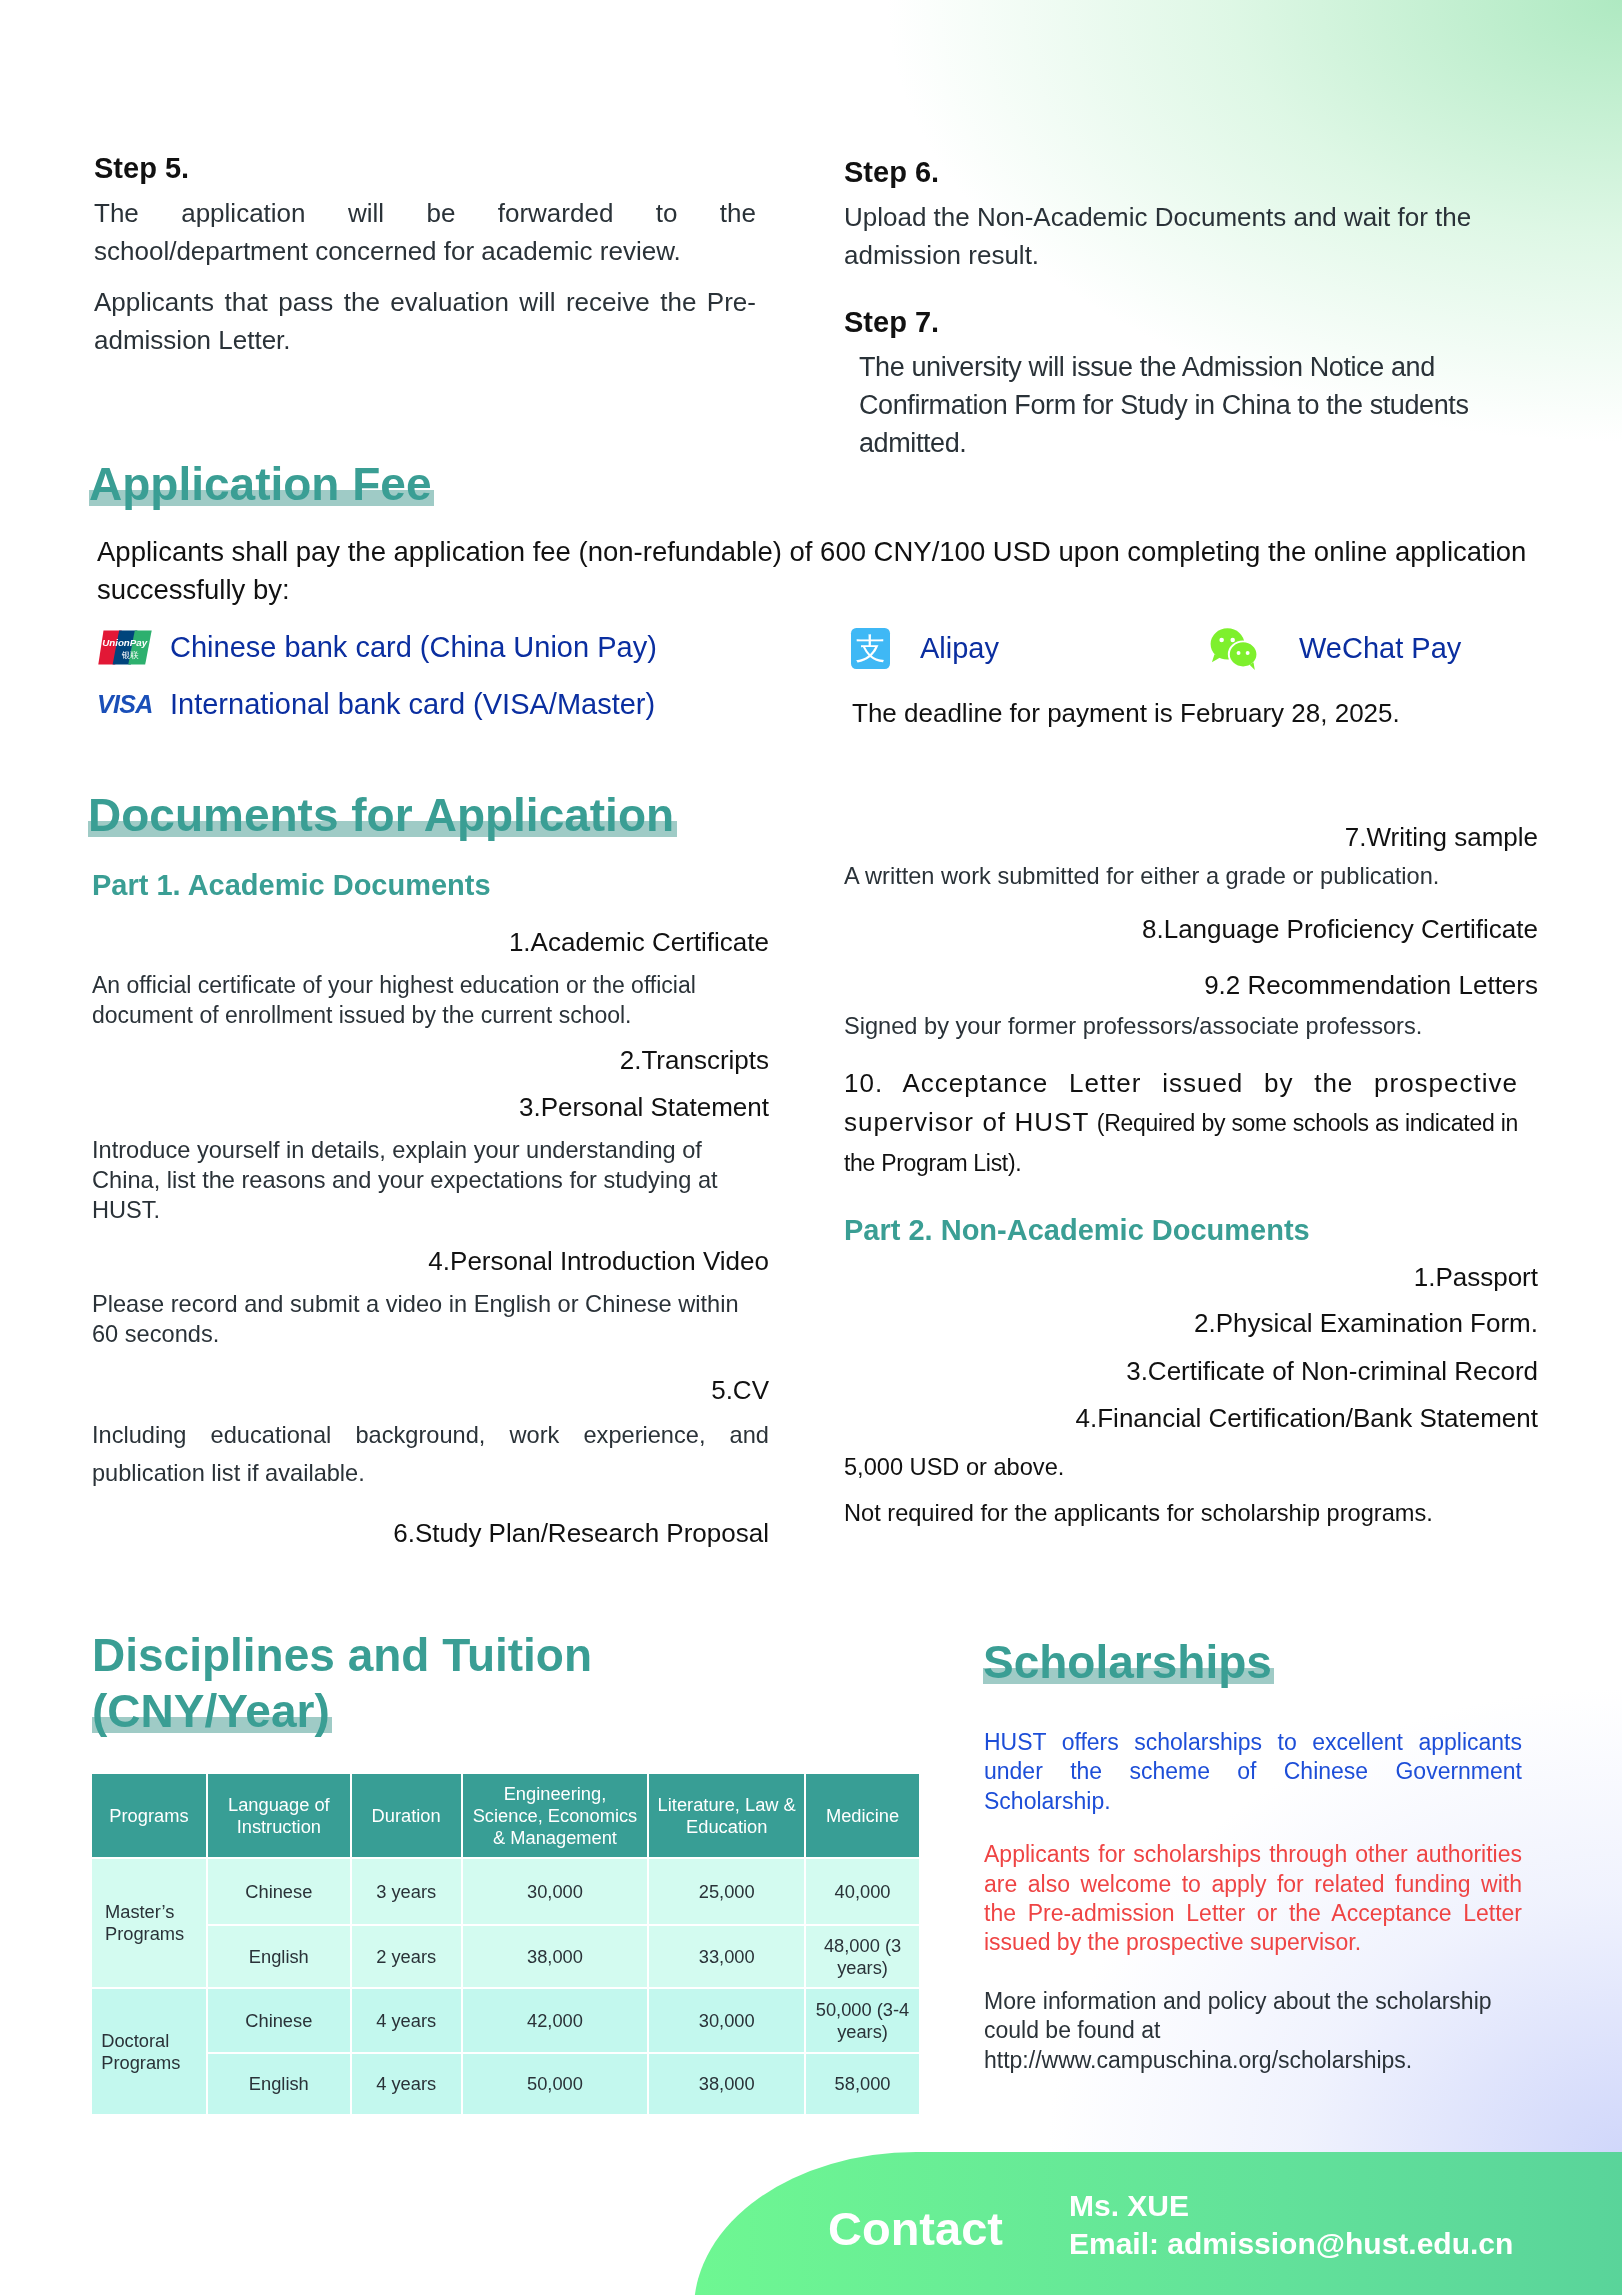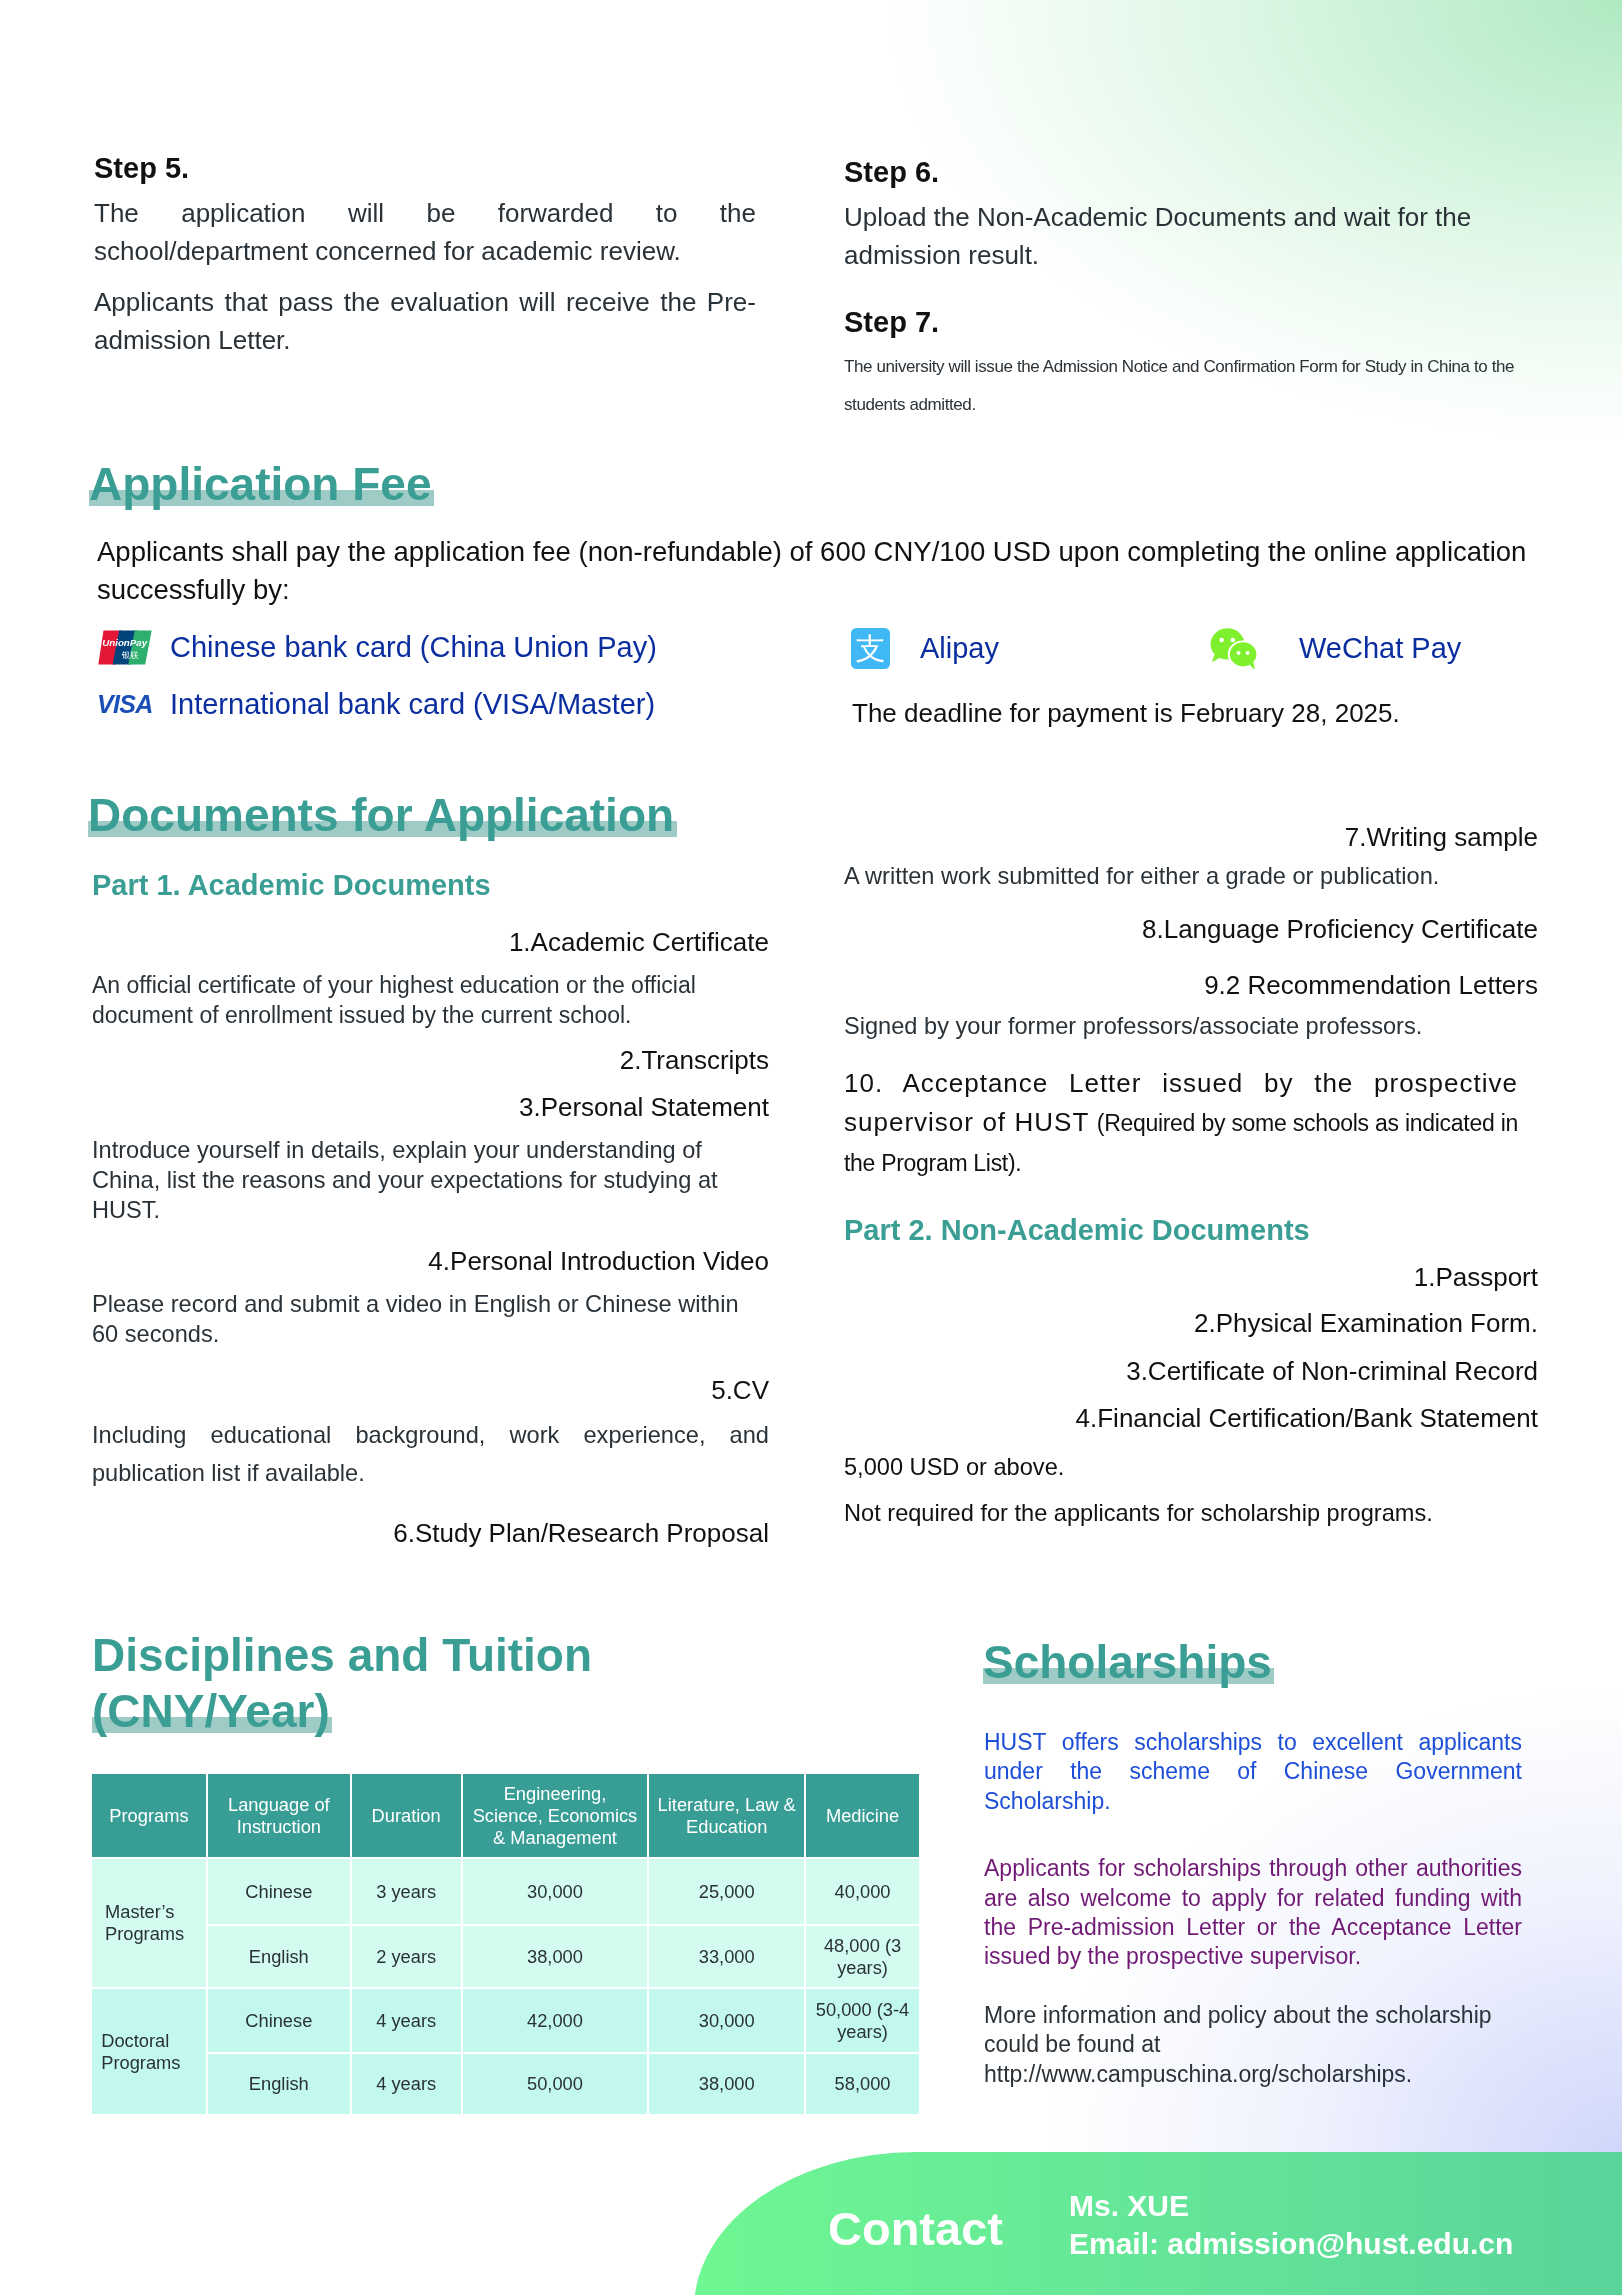--- a/index.html
+++ b/index.html
@@ -89,21 +89,21 @@
   <p class="step-text justify" style="margin-top:13px;">Applicants that pass the evaluation will receive the Pre-admission Letter.</p>
 </div>
 
 <div class="abs" style="left:844px; top:156px; width:707px;">
   <div class="step-title">Step 6.</div>
   <p class="step-text" style="margin-top:9.2px;">Upload the Non-Academic Documents and wait for the admission result.</p>
 </div>
 
 <div class="abs" style="left:844px; top:306px; width:713px;">
   <div class="step-title">Step 7.</div>
-  <p class="step-text" style="margin-top:9.2px; font-size:17px; letter-spacing:-0.4px;">The university will issue the Admission Notice and Confirmation Form for Study in China to the students admitted.</p>
+  <p class="step-text" style="margin-top:9.2px; font-size:27px; letter-spacing:-0.4px;margin-left:15px;">The university will issue the Admission Notice and Confirmation Form for Study in China to the students admitted.</p>
 </div>
 
 <div class="sec-head" style="left:89px; top:458px;">
   <span class="hl">Application Fee</span>
 </div>
 <p class="abs" style="left:97px; top:533px; width:1440px; font-size:27.5px; line-height:38px; color:#111;">Applicants shall pay the application fee (non-refundable) of 600 CNY/100 USD upon completing the online application successfully by:</p>
 
 <div class="abs pay-row" style="left:97px; top:629px;">
   <span style="display:inline-block; width:56px; height:37px; position:relative;">
     <svg width="56" height="37" viewBox="0 0 86 56">
@@ -248,21 +248,21 @@
       <td>58,000</td>
     </tr>
   </tbody>
 </table>
 
 <div class="sec-head" style="left:983px; top:1636px;">
   <span class="hl">Scholarships</span>
 </div>
 <div class="abs" style="left:984px; top:1728px; width:538px;">
   <p class="justify" style="font-size:23px; line-height:29.4px; color:#1d4ed8;">HUST offers scholarships to excellent applicants under the scheme of Chinese Government Scholarship.</p>
-  <p class="justify" style="font-size:23px; line-height:29.4px; color:#701a75; margin-top:38px;">Applicants for scholarships through other authorities are also welcome to apply for related funding with the Pre-admission Letter or the Acceptance Letter issued by the prospective supervisor.</p>
+  <p class="justify" style="font-size:23px; line-height:29.4px; color:#ef4444; margin-top:24px;">Applicants for scholarships through other authorities are also welcome to apply for related funding with the Pre-admission Letter or the Acceptance Letter issued by the prospective supervisor.</p>
   <p style="font-size:23px; line-height:29.4px; color:#2a3238; margin-top:29px; word-break:break-word;">More information and policy about the scholarship could be found at http://www.campuschina.org/scholarships.</p>
 </div>
 
 <div class="contact-band"></div>
 <div class="abs contact-text" style="left:815px; top:2201px; font-size:47px;">Contact</div>
 <div class="abs contact-text" style="left:1056px; top:2189px; font-size:30px;">Ms. XUE</div>
 <div class="abs contact-text" style="left:1056px; top:2227px; font-size:30px;">
   <span>Email: admission@hust.edu.cn</span>
 </div>
 

